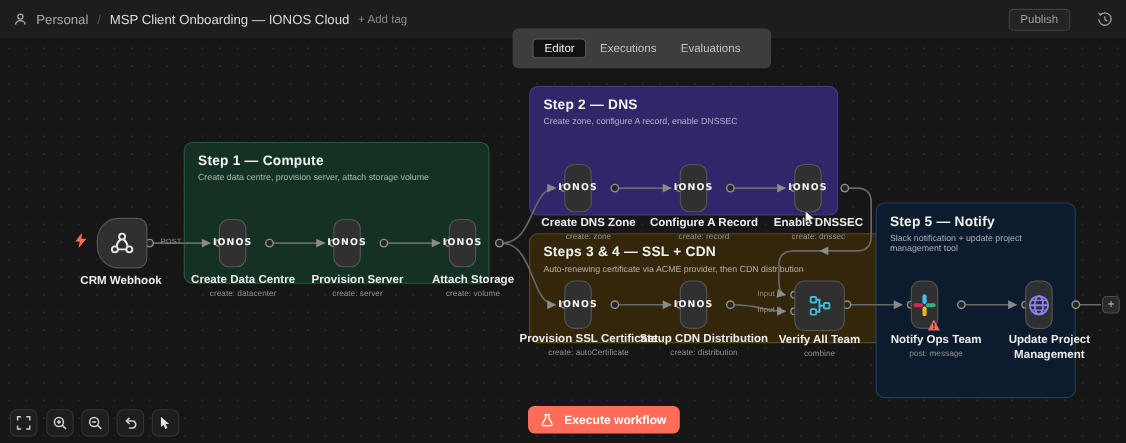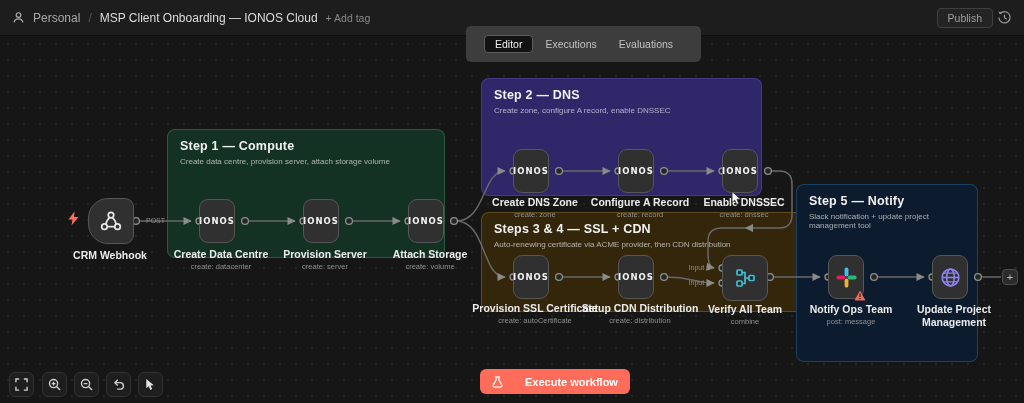--- a/index.html
+++ b/index.html
@@ -7,21 +7,21 @@
               font-family:"Liberation Sans", sans-serif; }
   .stage { position:relative; width:1024px; height:403px; }
 
   
   .topbar { position:absolute; left:0; top:0; width:1024px; height:36px; background:#1d1d1d;
             border-bottom:1px solid #101010; display:flex; align-items:center; padding:0 12px; z-index:40; }
   .crumb { display:flex; align-items:center; gap:8px; font-size:12px; color:#a9a9a9; }
   .crumb .sep { color:#555; }
   .crumb .title { color:#dcdcdc; font-weight:500; }
   .addtag { color:#8a8a8a; font-size:10.5px; }
-  .top-right { margin-left:auto; display:flex; align-items:center; gap:4px; }
+  .top-right { margin-left:auto; display:flex; align-items:center; gap:24px; }
   .publish-btn { border:1px solid #3f3f3f; background:#242424; color:#9f9f9f; font-size:10.5px;
                  border-radius:4px; padding:3px 10px; font-family:inherit; }
   .hist { color:#9a9a9a; }
 
   
   .tabbar { position:absolute; left:466px; top:26px; height:22px; background:#3d3d3d; border-radius:5px;
             display:flex; align-items:center; padding:18px; gap:2px; z-index:50; }
   .tab { font-size:10.5px; color:#c2c2c2; padding:2px 10px; border-radius:4px; white-space:nowrap; }
   .tab.active { background:#121212; color:#f1f1f1; border:1px solid #5c5c5c; }
 
@@ -32,41 +32,41 @@
   .group { position:absolute; border-radius:8px; z-index:1; padding:9px 12px; }
   .g-title { font-size:12.5px; font-weight:bold; color:#f2f2f2; letter-spacing:.2px; }
   .g-sub { font-size:8px; color:rgba(255,255,255,.62); margin-top:4px; }
   .g1 { background:#143223; border:1px solid rgba(66,138,97,.45); }
   .g2 { background:#2f2769; border:1px solid rgba(110,98,190,.35); }
   .g34 { background:#33260b; border:1px solid rgba(170,130,40,.40); }
   .g5 { background:#0c1b2d; border:1px solid rgba(45,110,165,.45); }
 
   svg.wires { position:absolute; left:0; top:0; z-index:5; pointer-events:none; }
 
-  .node { position:absolute; width:36px; height:44px; background:#303030; border:1px solid #565656;
+  .node { position:absolute; width:25px; height:44px; background:#303030; border:1px solid #565656;
           border-radius:9px; z-index:10; display:flex; align-items:center; justify-content:center; }
   .node.trigger { width:46px; height:46px; border-radius:20px 9px 9px 20px; }
   .ionos-logo { color:#f4f4f4; font-family:"DejaVu Sans", sans-serif; font-weight:bold;
                 font-size:8.5px; letter-spacing:1px; }
   .nlabel { position:absolute; width:150px; text-align:center; z-index:11; }
   .nl-title { font-size:10.5px; font-weight:600; color:#ececec; }
   .nl-sub { font-size:7.5px; color:#8f8f8f; margin-top:2px; }
   .tinytxt { position:absolute; font-size:7px; color:#8d8d8d; z-index:12; }
   .warn { position:absolute; z-index:12; }
 
   .plusbox { position:absolute; left:1002px; top:269px; width:16px; height:16px; background:#2b2b2b;
              border:1px solid #4d4d4d; border-radius:4px; color:#bdbdbd; font-size:11px; line-height:14px;
              text-align:center; z-index:12; }
 
   
   .ctl { position:absolute; width:25px; height:25px; top:372px; background:#1e1e1e; border:1px solid #333;
          border-radius:6px; display:flex; align-items:center; justify-content:center; z-index:30; color:#cfcfcf; }
   .exec-btn { position:absolute; left:480px; top:369px; height:25px; padding:0 12px; background:#ff6d5a;
               border:none; border-radius:6px; color:#fff; font-size:11px; font-weight:600;
-              display:flex; align-items:center; gap:22px; z-index:30; font-family:inherit; }
+              display:flex; align-items:center; gap:10px; z-index:30; font-family:inherit; }
 
   .bolt { position:absolute; left:67px; top:211px; z-index:12; color:#ff6d5a; }
   .cursor { position:absolute; left:731px; top:191px; z-index:60; }
 </style>
 </head>
 <body>
 
 <div class="stage">
 
   <div class="topbar">

